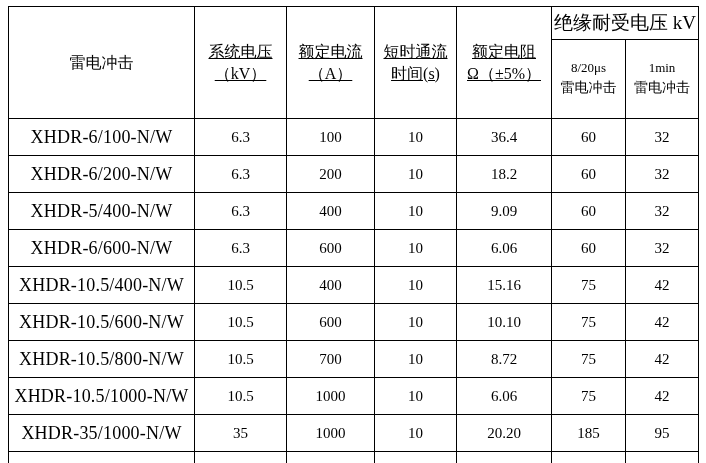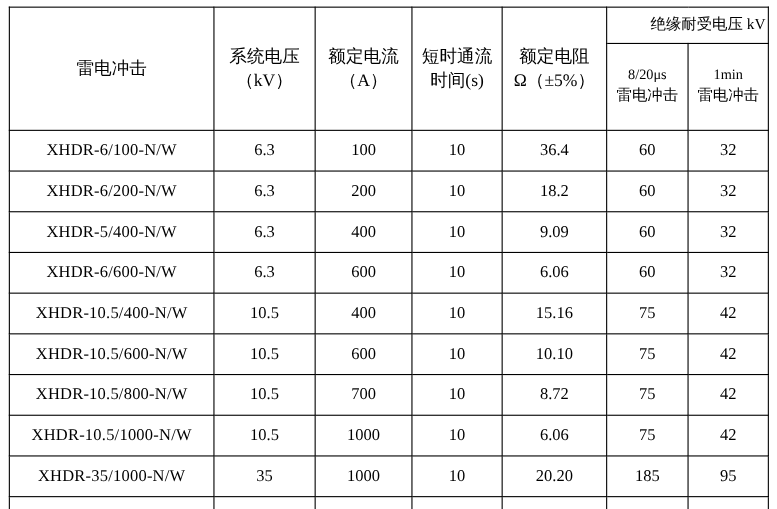--- a/index.html
+++ b/index.html
@@ -43,44 +43,43 @@
   col.c4 { width: 95px; }
   col.c5 { width: 74px; }
   col.c6 { width: 73px; }
 
   thead td.head-main {
     height: 102px;
     font-size: 16px;
   }
   thead td.head-group {
     height: 28px;
-    font-size: 14px;
-    text-align: right;
+    font-size: 19px;
   }
   thead td.head-sub {
     height: 74px;
     font-size: 14px;
     line-height: 1.45;
   }
   .head-sub .small {
     font-size: 13px;
     display: block;
   }
   .head-sub .sub-line {
     display: block;
   }
   tbody td {
     height: 32px;
     font-size: 15px;
   }
   tbody td.model {
-    font-size: 15px;
+    font-size: 18px;
     letter-spacing: 0.2px;
   }
-  .stack-line { display: block; }
+  .stack-line { display: block; text-decoration: underline; }
 </style>
 </head>
 <body>
 
 <div class="sheet">
   <table class="spec">
     <colgroup>
       <col class="c0">
         <col class="c1">
         <col class="c2">

